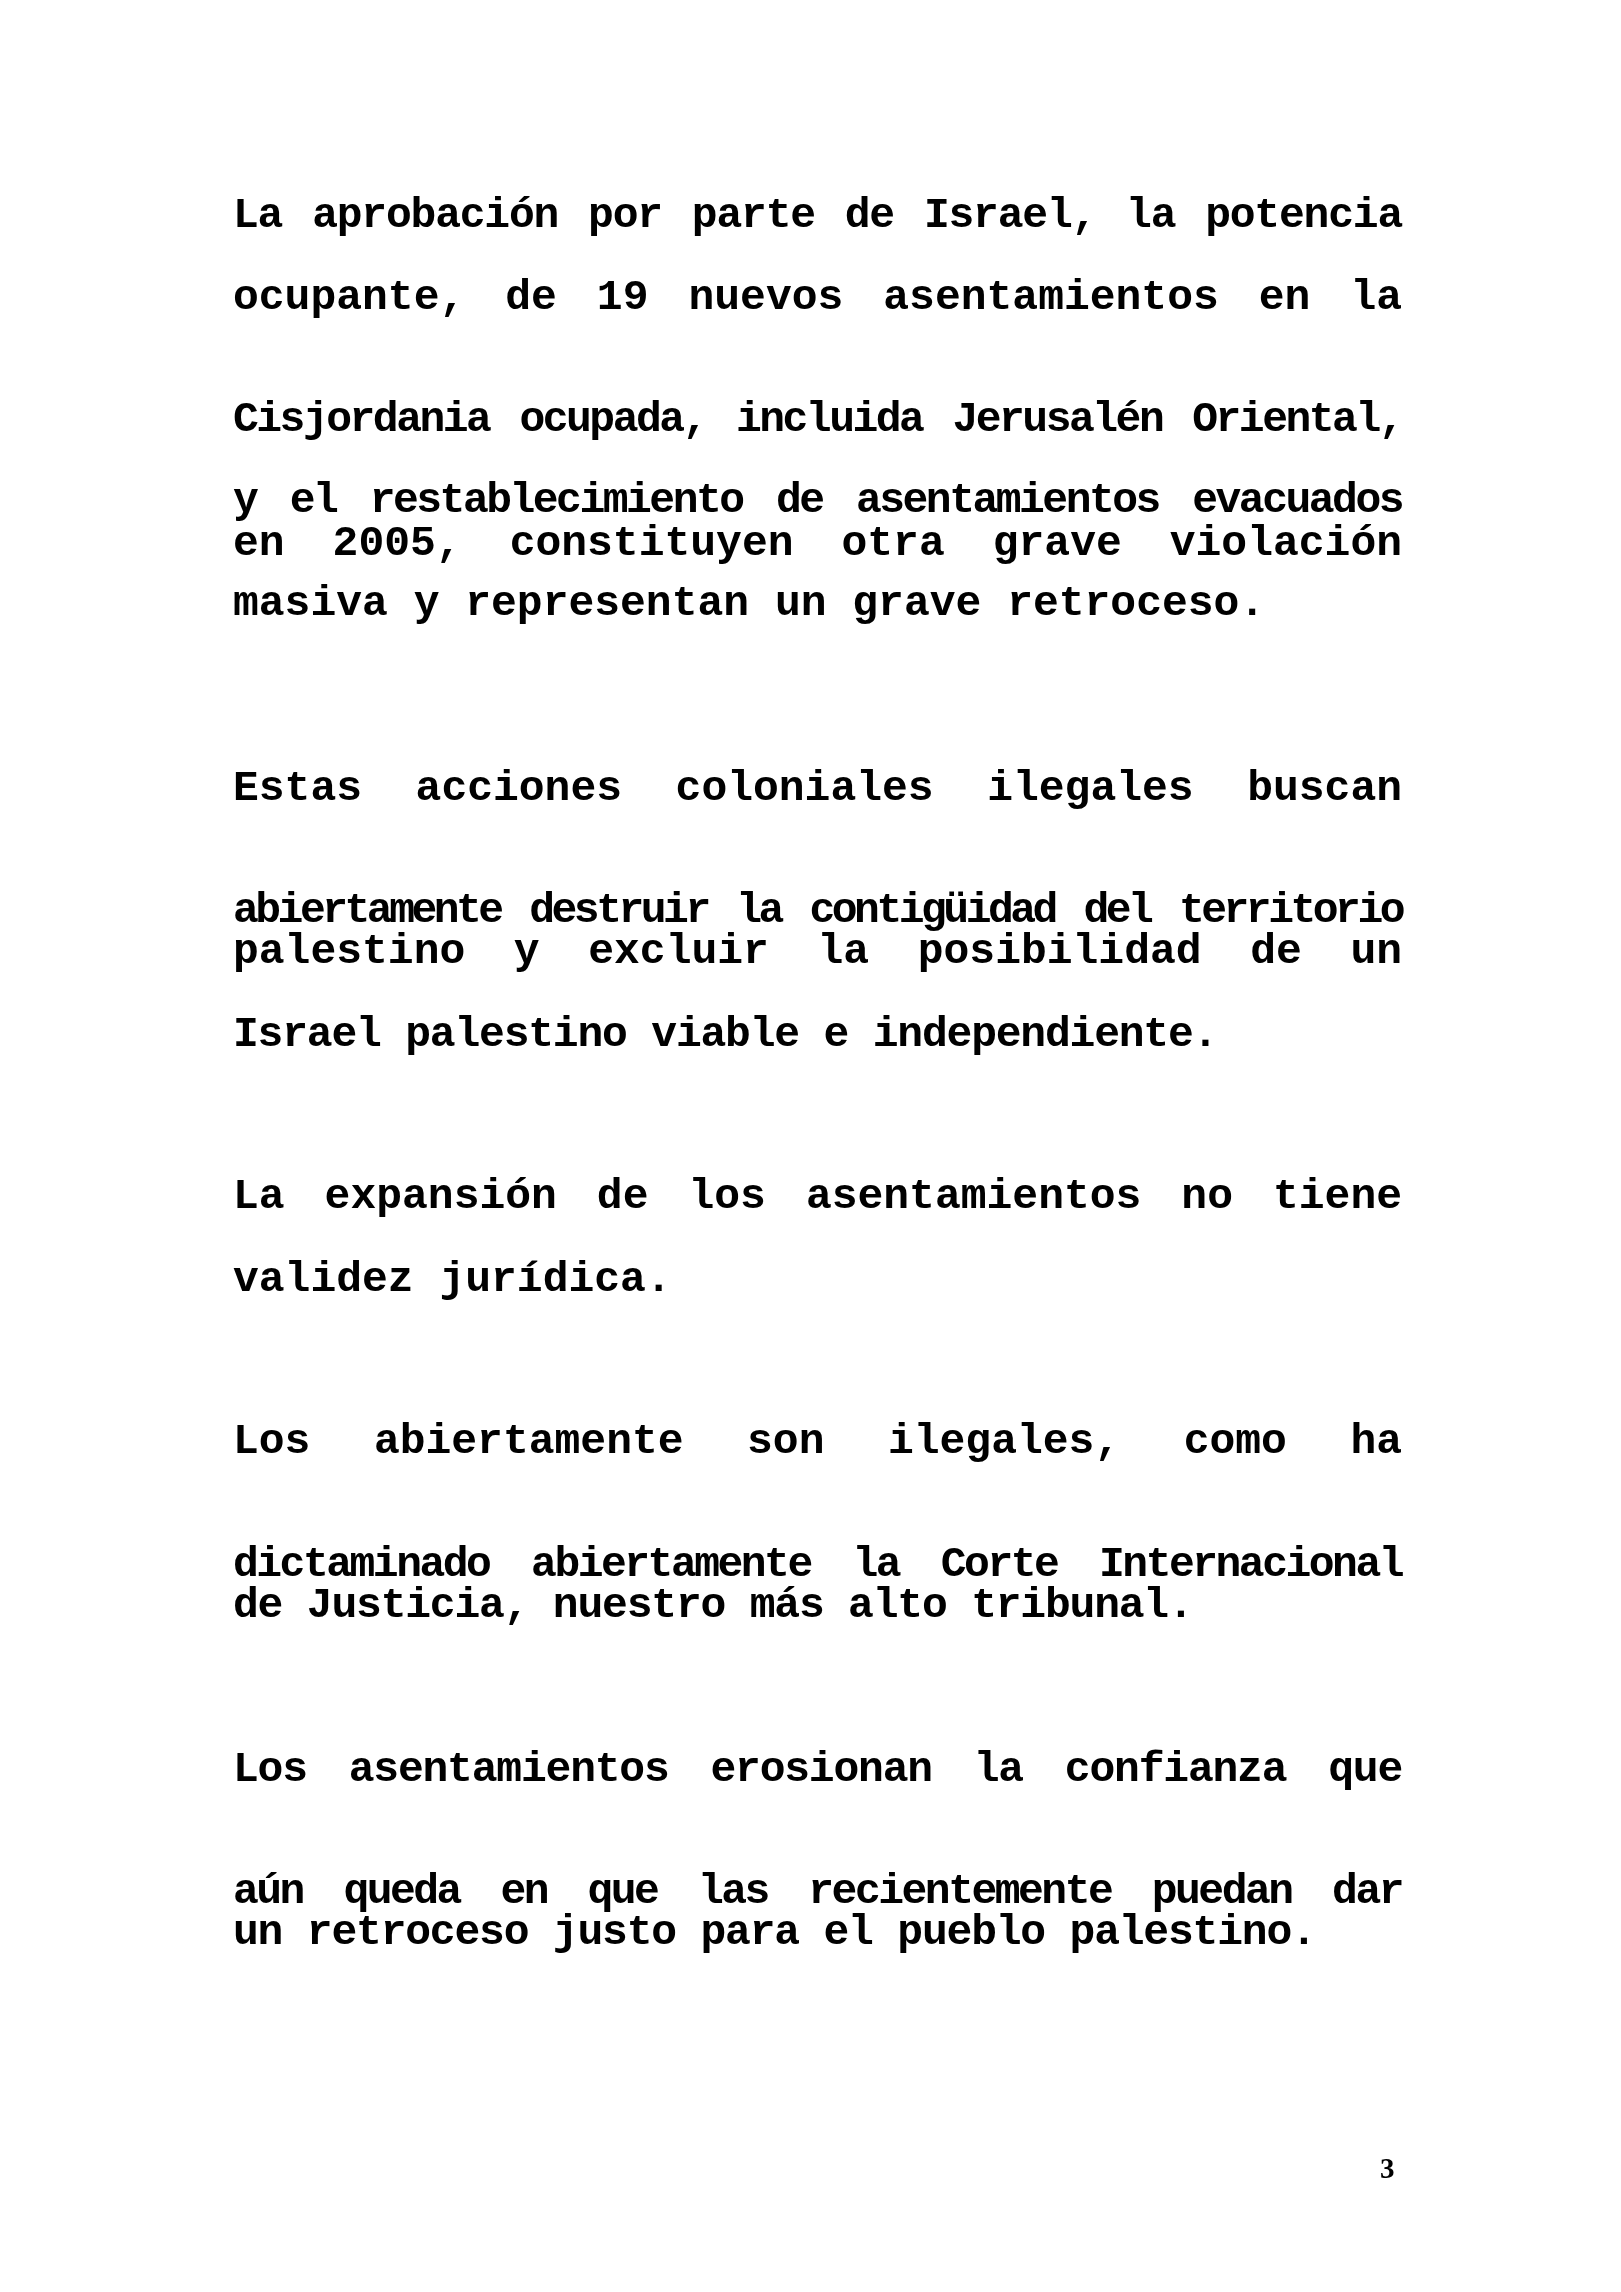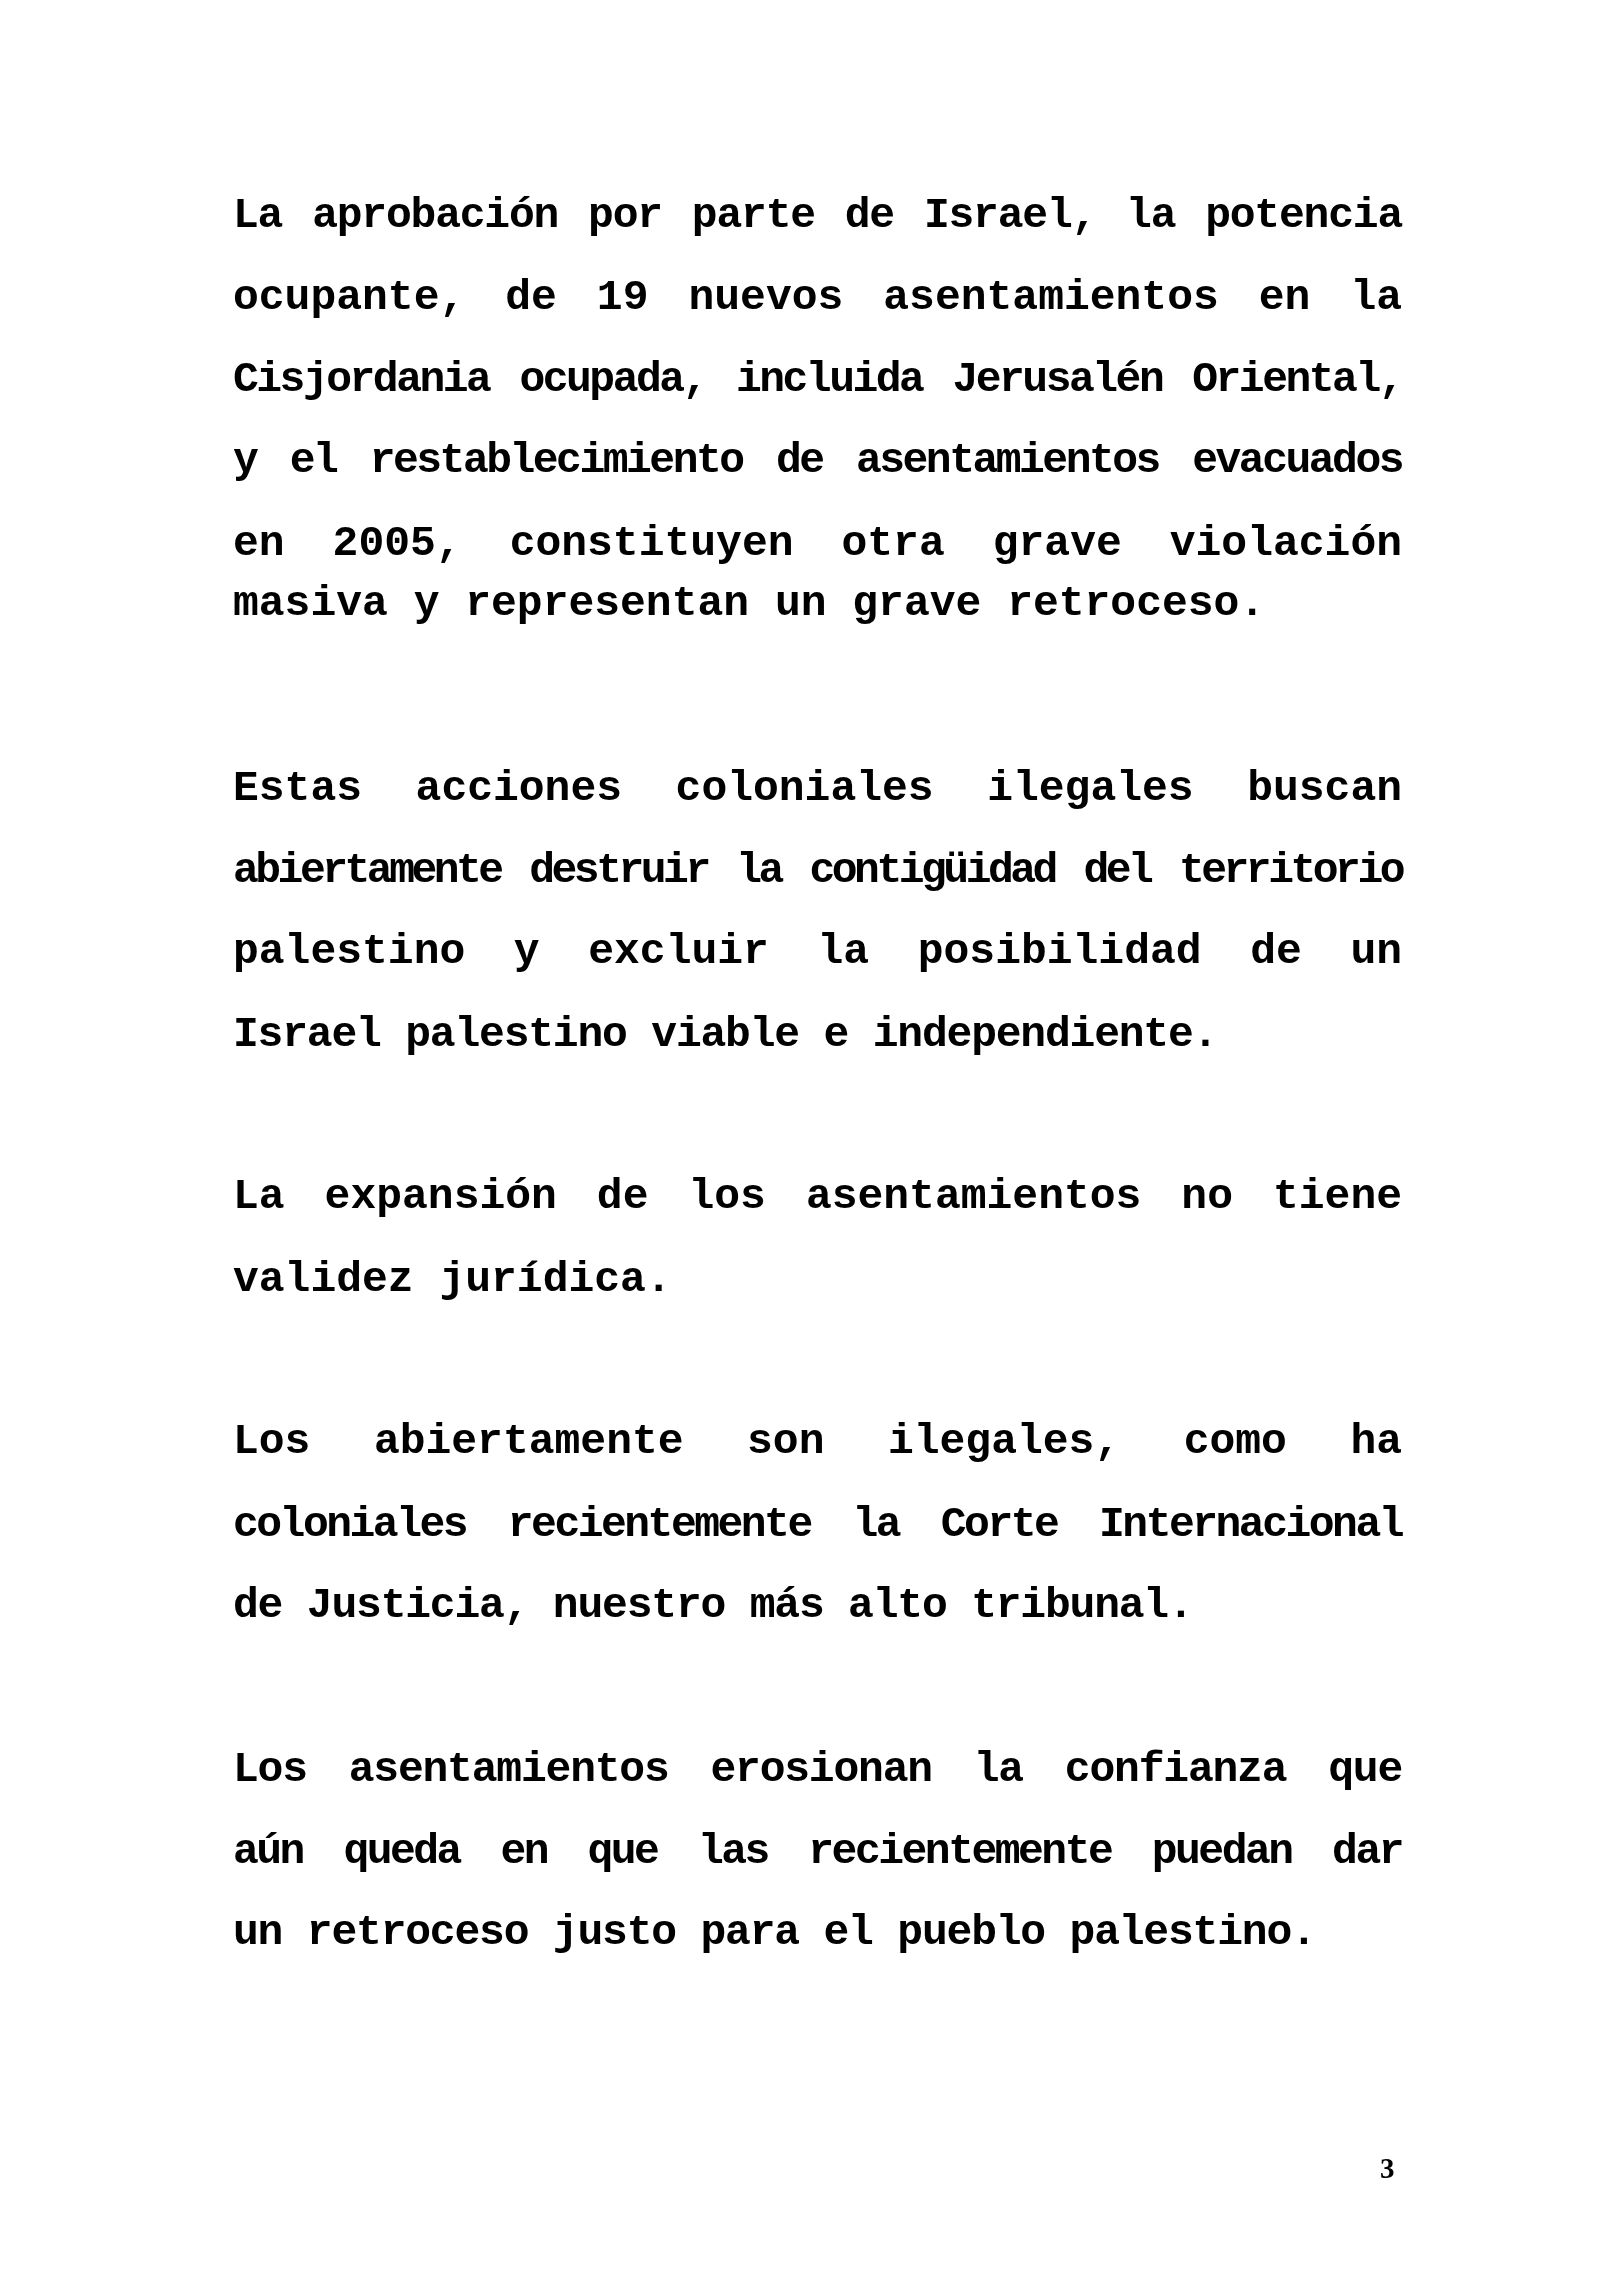--- a/index.html
+++ b/index.html
@@ -13,21 +13,21 @@
     font-family: "Liberation Mono", "DejaVu Sans Mono", monospace;
     font-weight: bold;
     font-size: 43px;
     line-height: 59px;
     color: #000;
     white-space: nowrap;
     text-align: justify;
     text-align-last: justify;
   }
   .line.last { text-align-last: left; }
-  .line.tight { letter-spacing: -2.5px; }
+  .line.tight { letter-spacing: -2.5px; margin-top: 40px; }
   .line.tight2 { letter-spacing: -1.2px; }
   .pagenum {
     position: absolute;
     left: 1380px;
     top: 2152px;
     font-family: "Liberation Serif", "DejaVu Serif", serif;
     font-weight: bold;
     font-size: 29px;
     color: #000;
   }
@@ -53,21 +53,21 @@
     <div class="line last tight2" style="top:1005px">Israel palestino viable e independiente.</div>
   </div>
 
   <div>
     <div class="line" style="top:1167px">La expansión de los asentamientos no tiene</div>
     <div class="line last" style="top:1250px">validez jurídica.</div>
   </div>
 
   <div>
     <div class="line" style="top:1412px">Los abiertamente son ilegales, como ha</div>
-    <div class="line tight" style="top:1495px">coloniales recientemente la Corte Internacional</div>
+    <div class="line tight" style="top:1495px">dictaminado abiertamente la Corte Internacional</div>
     <div class="line last tight2" style="top:1576px">de Justicia, nuestro más alto tribunal.</div>
   </div>
 
   <div>
     <div class="line tight2" style="top:1740px">Los asentamientos erosionan la confianza que</div>
     <div class="line tight" style="top:1822px">aún queda en que las recientemente puedan dar</div>
     <div class="line last tight2" style="top:1903px">un retroceso justo para el pueblo palestino.</div>
   </div>
 
   <div class="pagenum">3</div>

